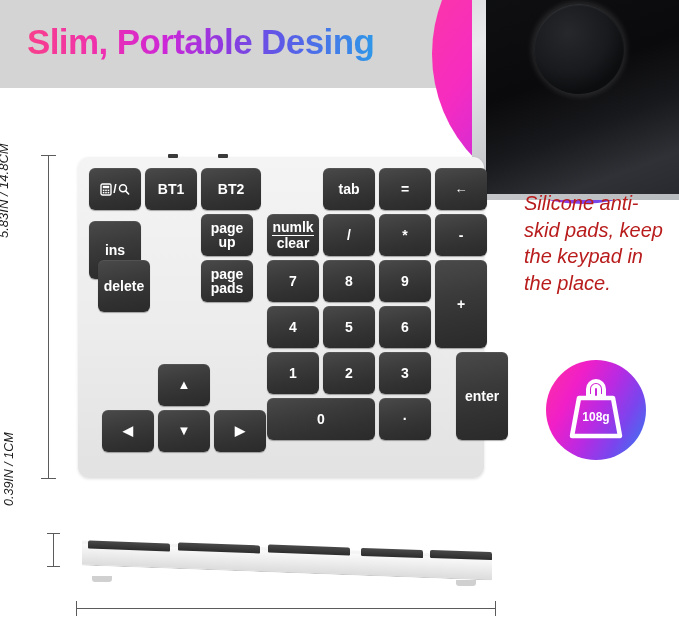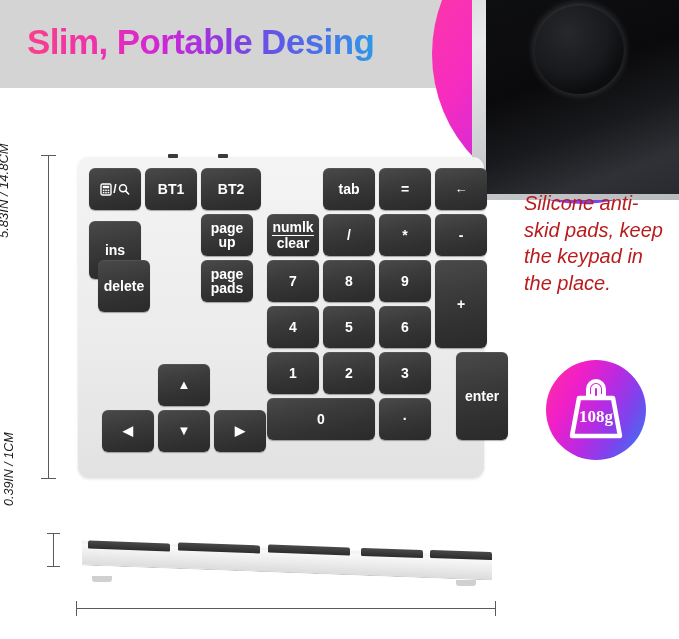--- a/index.html
+++ b/index.html
@@ -155,23 +155,22 @@
   .badge {
     position: absolute; left: 546px; top: 360px; width: 100px; height: 100px;
     border-radius: 50%;
     background: linear-gradient(118deg,#ff2fa0 0%,#f01fc8 28%,#b92ae2 52%,#7a45ee 74%,#2f7ff0 100%);
     display: flex; align-items: center; justify-content: center;
   }
   .badge svg { display: block; }
   .badge-text {
     position: absolute; left: 0; top: 0; width: 100px; height: 100px;
     display: flex; align-items: center; justify-content: center;
-    color: #ffffff; font-size: 17px; font-weight: bold;
+    color: #ffffff; font-size: 12px; font-weight: bold;
     padding-top: 14px;
-    font-family: Liberation Serif, serif;
   }
 </style>
 </head>
 <body>
 
 <div class="page">
 
   <div class="header-band"></div>
   <div class="headline">Slim, Portable Desing</div>
 

